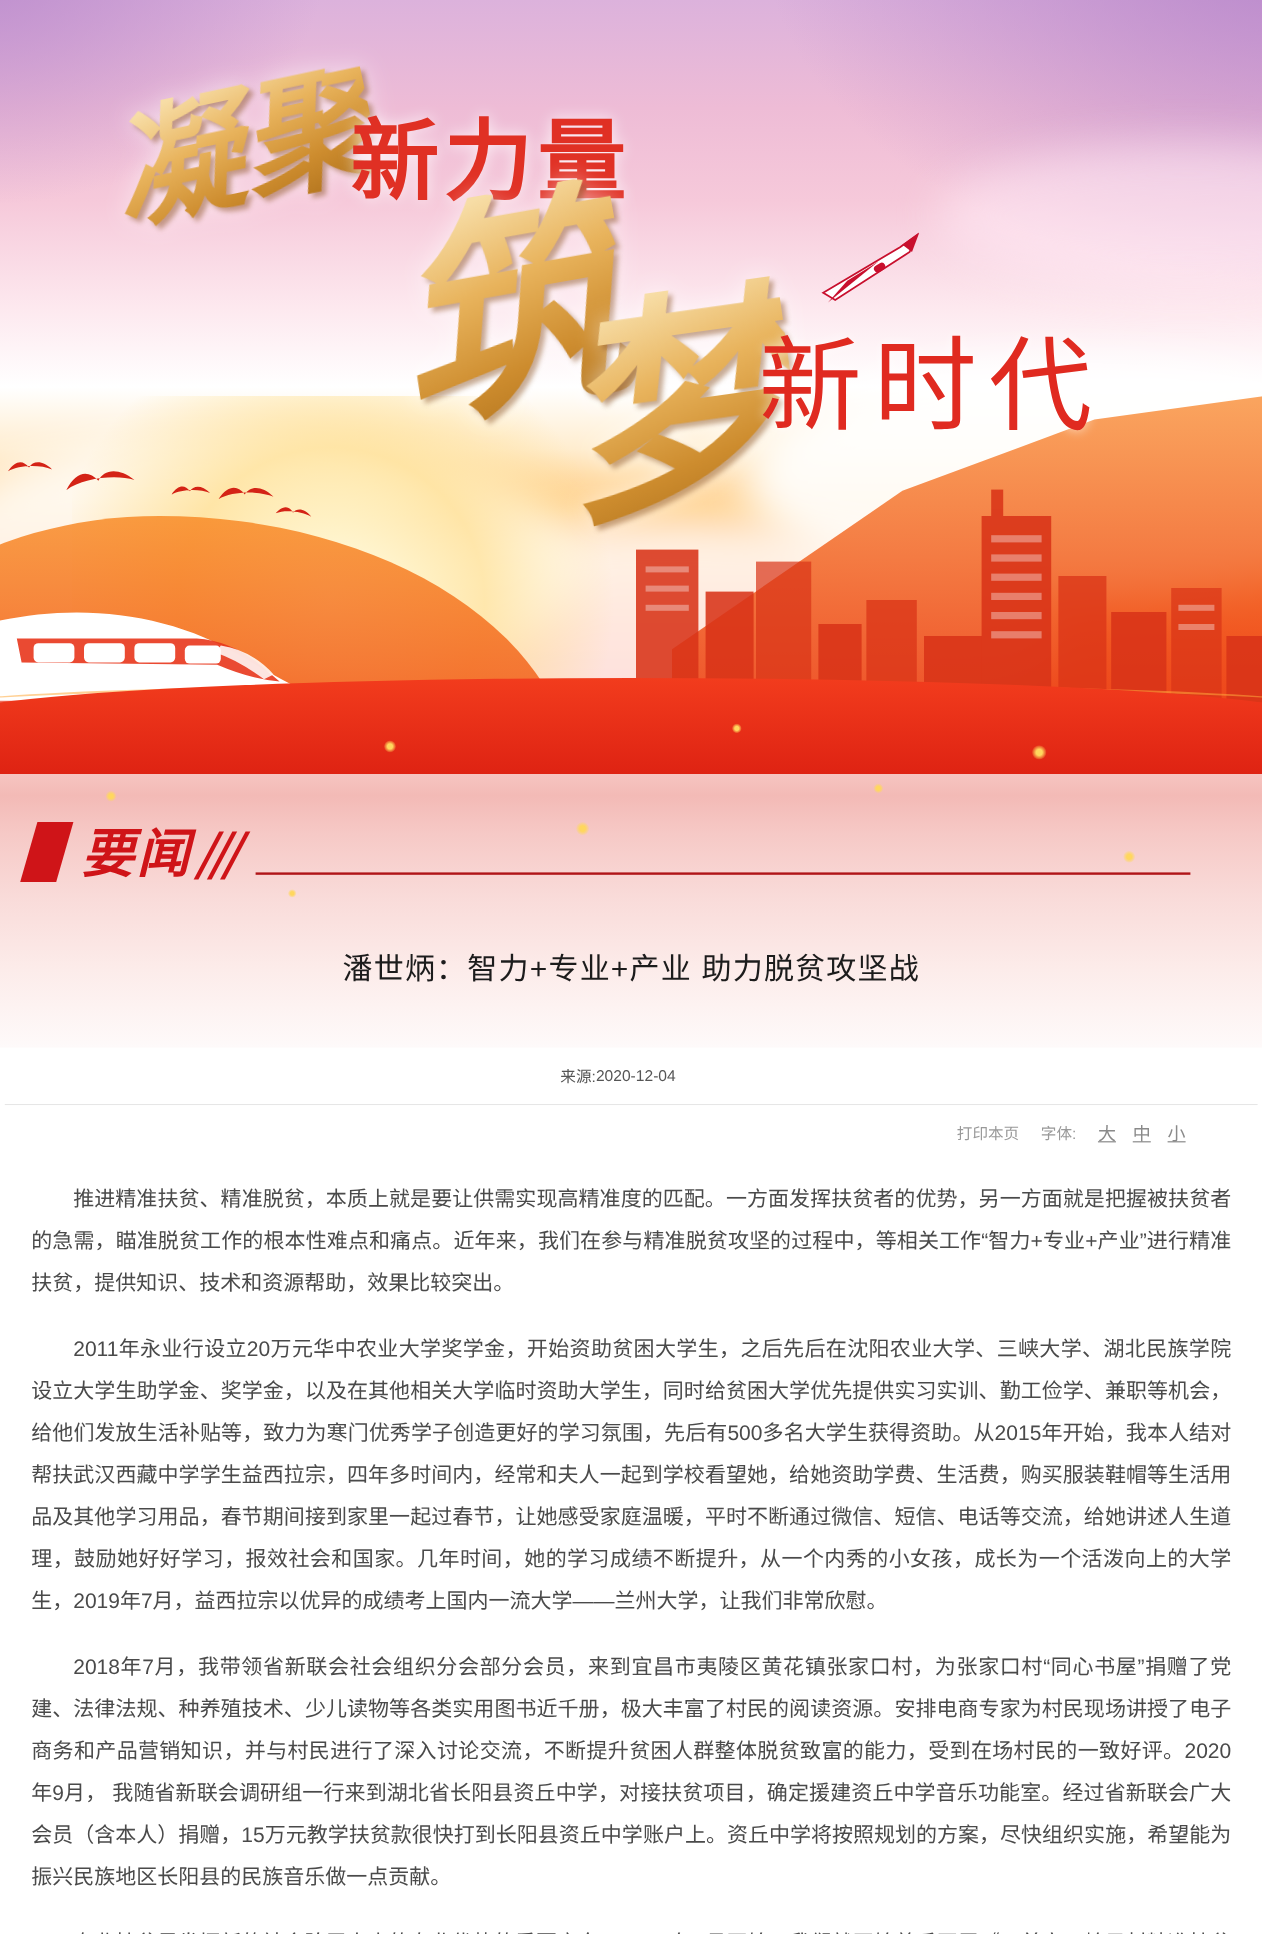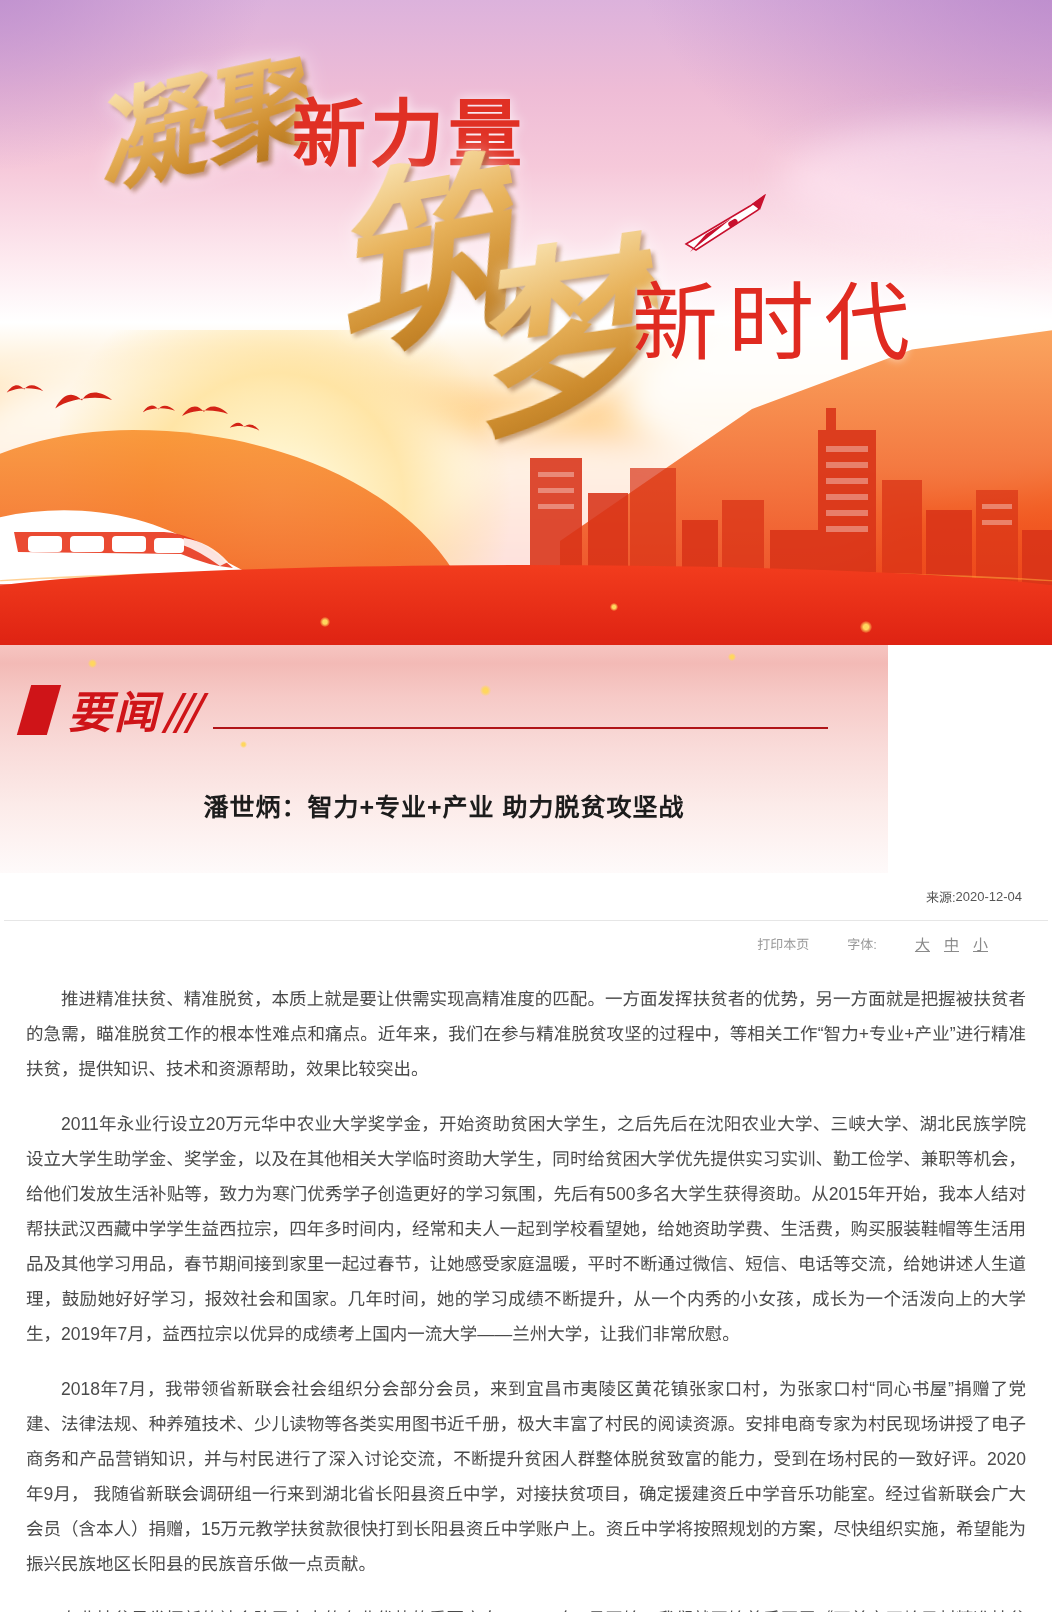--- a/index.html
+++ b/index.html
@@ -73,49 +73,49 @@
   }
   .band-arc {
     position:absolute; left:-4%; bottom:40px; width:108%; height:36px;
     border-top:3px solid rgba(255,170,60,.55);
     border-radius:100% 100% 0 0 / 100% 100% 0 0;
   }
   .spark { position:absolute; border-radius:50%; background:radial-gradient(circle,#ffd75e 30%, rgba(255,160,40,0) 75%); }
 
   
   .news {
-    position:relative; width:888px; padding:24px 0 4px 0;
+    position:relative; width:1052px; padding:24px 0 4px 0;
     background:linear-gradient(180deg,#f6c5c1 0%, #f3bab6 8%, #f6c9c6 22%, #f9dbd9 45%, #fcebe9 70%, #fefafa 100%);
     overflow:hidden;
   }
   .section-head { position:relative; display:flex; align-items:flex-end; padding:16px 0 0 24px; height:66px; }
   .tag-block {
     width:30px; height:50px; background:#cf1418; transform:skewX(-16deg);
     margin-right:14px;
   }
   .tag-label {
     font-size:44px; font-weight:bold; font-style:italic; color:#cf1418;
     font-family:"DejaVu Serif","Liberation Serif",serif;
     line-height:1; letter-spacing:2px;
   }
   .tag-slashes { display:flex; margin:0 6px 2px 12px; }
   .tag-slashes i { display:block; width:4px; height:40px; background:#cf1418; transform:skewX(-28deg); margin-right:7px; }
   .tag-underline { flex:1; height:2px; background:#b01418; margin:0 60px 6px 2px; }
 
   .news-title-row { text-align:center; padding:52px 0 46px 0; }
-  .news-title { font-size:25px; font-weight:bold; color:#1c1c1c; letter-spacing:1px; }
+  .news-title { font-size:25px; font-weight:normal; color:#1c1c1c; letter-spacing:1px; }
 
   
   .meta-row {
-    display:flex; justify-content:flex-end; align-items:center;
+    display:flex; justify-content:center; align-items:center;
     padding:14px 30px 10px 8px; font-size:13px; color:#555; background:#fff;
   }
   .meta-divider { border-top:1px solid #e6e6e6; margin:4px 4px 0 4px; }
   .tools-row {
-    display:flex; justify-content:flex-end; align-items:center; gap:38px;
+    display:flex; justify-content:flex-end; align-items:center; gap:18px;
     padding:12px 64px 6px 0; font-size:13px; color:#999; background:#fff;
   }
   .font-links { display:flex; gap:14px; }
   .font-links a { color:#8a8a8a; font-size:15px; text-decoration:underline; cursor:pointer; }
   .print-link { cursor:pointer; color:#999; }
 
   
   .article { padding:22px 26px 40px 26px; background:#fff; }
   .article p {
     font-size:17.5px; line-height:2.0; color:#4a4a4a;

